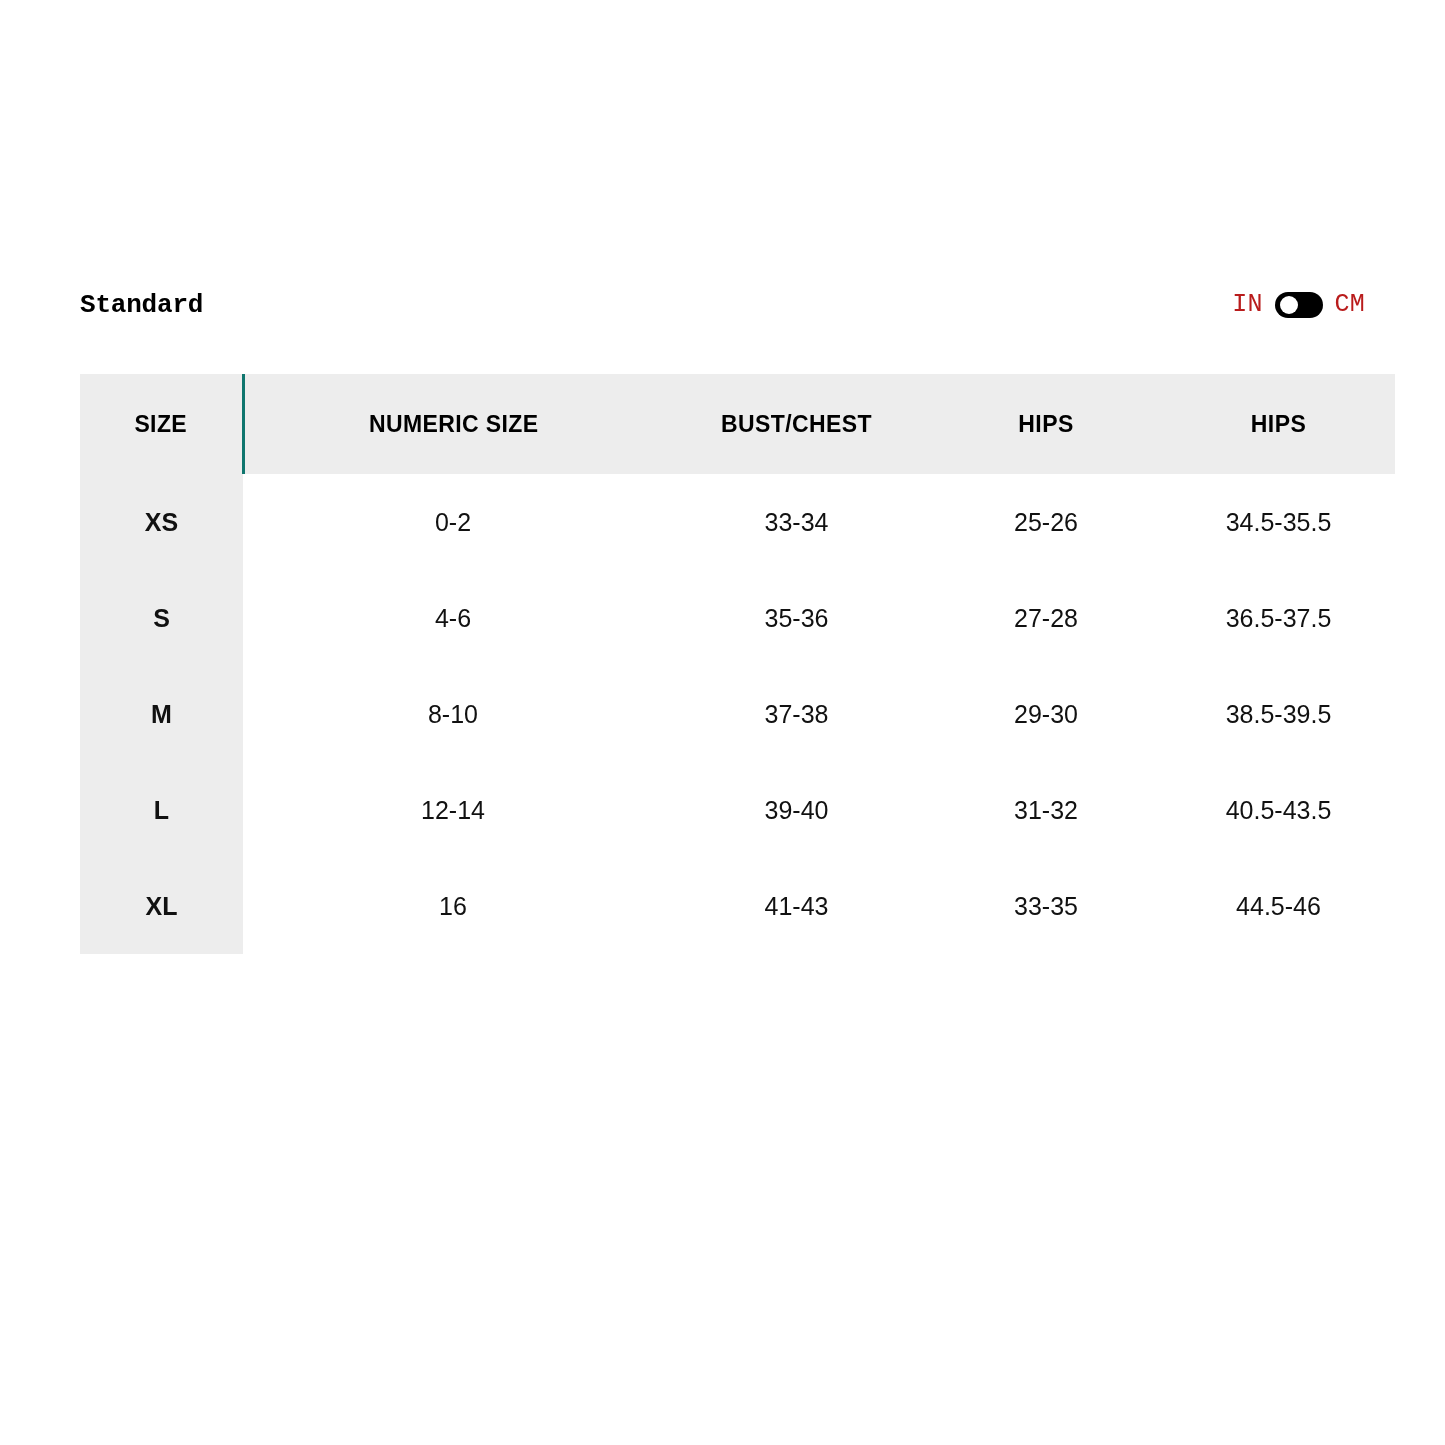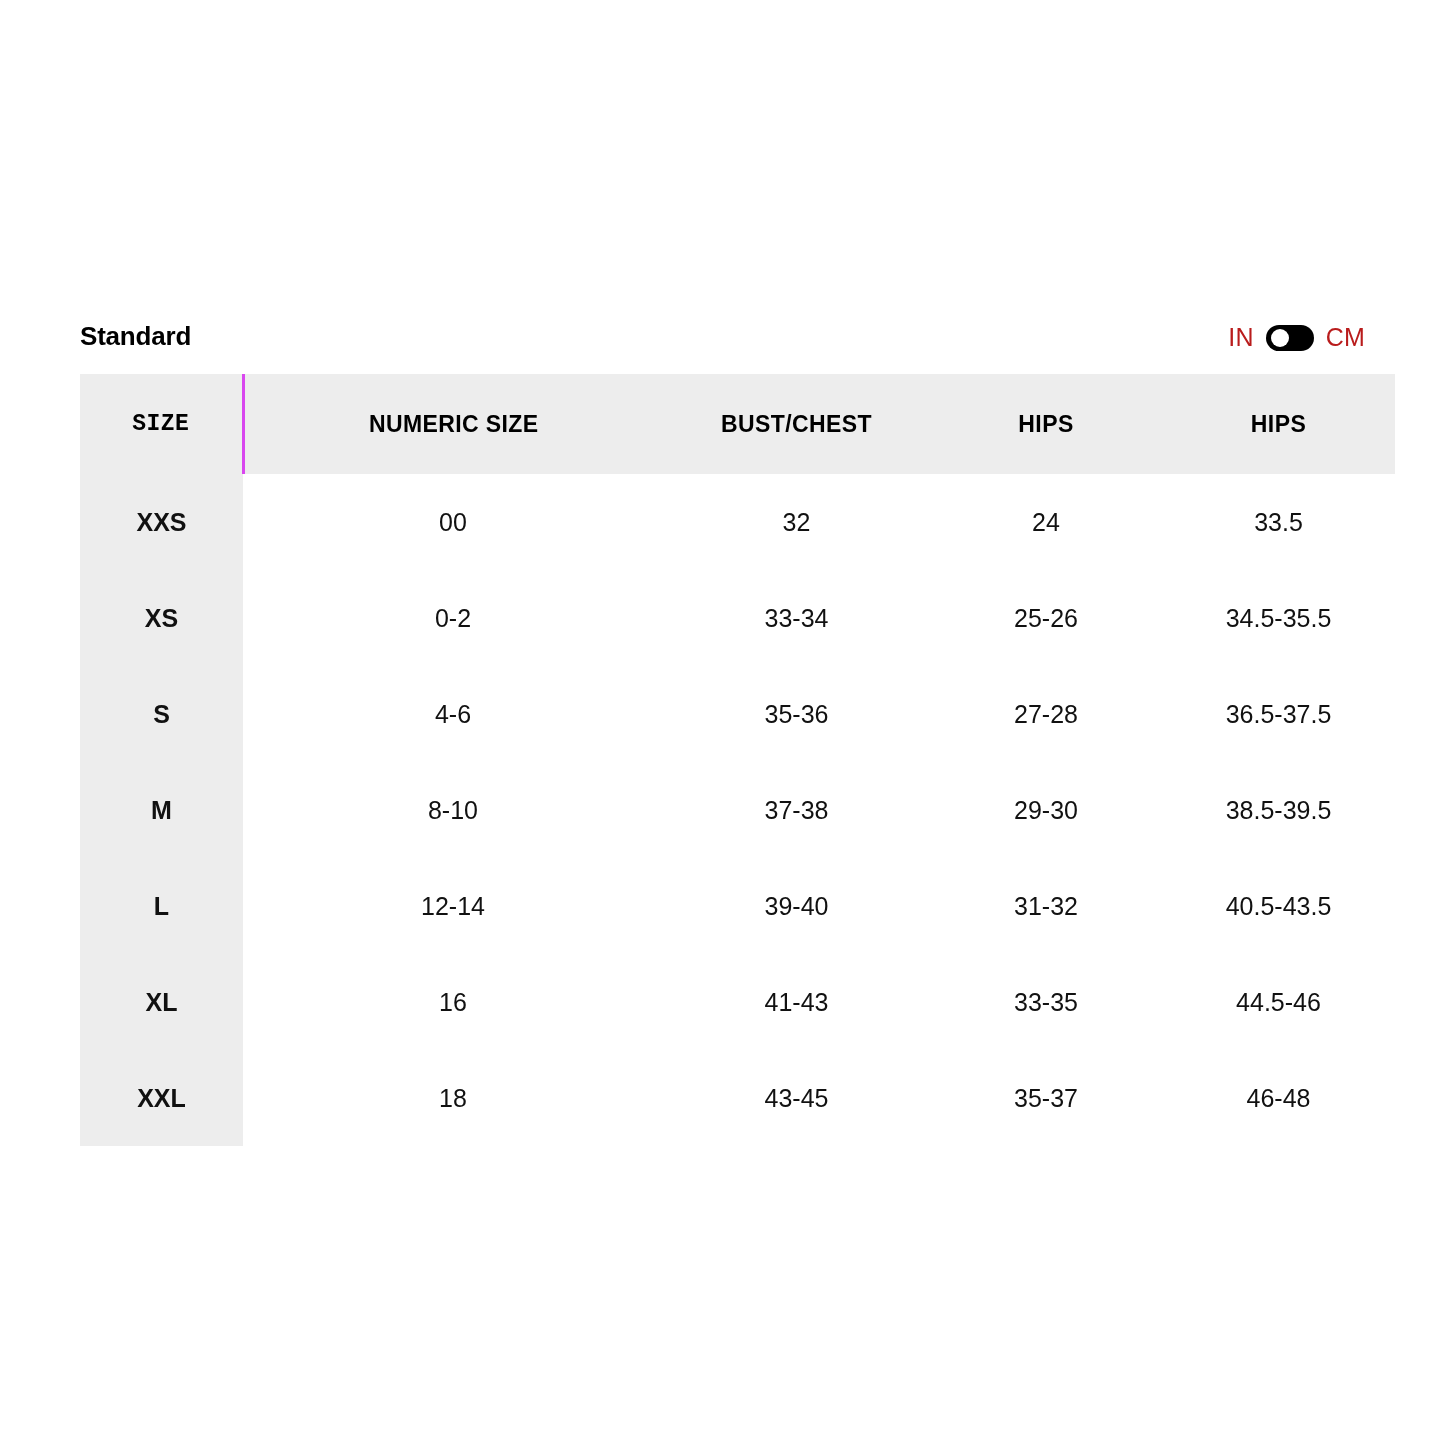--- a/index.html
+++ b/index.html
@@ -19,24 +19,25 @@
     background: #ffffff;
   }
   .chart-wrap {
     position: absolute;
     left: 80px;
     top: 290px;
     width: 1285px;
   }
   .chart-header {
     display: flex;
-    align-items: flex-end;
+    align-items: flex-start;
     justify-content: space-between;
     height: 62px;
     margin-bottom: 22px;
+    font-family: Liberation Mono, monospace;
   }
   .chart-title {
     font-size: 26px;
     font-weight: 700;
     letter-spacing: -0.2px;
     color: #000;
   }
   .unit-toggle {
     display: flex;
     align-items: center;
@@ -76,22 +77,21 @@
     font-size: 23px;
     font-weight: 700;
     letter-spacing: 0.4px;
     height: 100px;
     text-align: center;
     color: #000;
     padding: 0;
   }
   table.size-table thead th.col-size {
     width: 163px;
-    border-right: 3px solid #d946ef;
-    font-family: Liberation Mono, monospace;
+    border-right: 3px solid #0f766e;
   }
   table.size-table tbody td {
     height: 96px;
     text-align: center;
     font-size: 25px;
     font-weight: 400;
     color: #111;
     padding: 0;
     background: #ffffff;
   }
@@ -128,27 +128,20 @@
         <tr>
           <th class="col-size">SIZE</th>
           <th class="col-numeric">NUMERIC SIZE</th>
           <th class="col-bust">BUST/CHEST</th>
           <th class="col-waist">HIPS</th>
           <th class="col-hips">HIPS</th>
         </tr>
       </thead>
       <tbody>
         <tr>
-          <td class="row-head">XXS</td>
-          <td>00</td>
-          <td>32</td>
-          <td>24</td>
-          <td>33.5</td>
-        </tr>
-        <tr>
           <td class="row-head">XS</td>
           <td>0-2</td>
           <td>33-34</td>
           <td>25-26</td>
           <td>34.5-35.5</td>
         </tr>
         <tr>
           <td class="row-head">S</td>
           <td>4-6</td>
           <td>35-36</td>
@@ -169,24 +162,17 @@
           <td>31-32</td>
           <td>40.5-43.5</td>
         </tr>
         <tr>
           <td class="row-head">XL</td>
           <td>16</td>
           <td>41-43</td>
           <td>33-35</td>
           <td>44.5-46</td>
         </tr>
-        <tr>
-          <td class="row-head">XXL</td>
-          <td>18</td>
-          <td>43-45</td>
-          <td>35-37</td>
-          <td>46-48</td>
-        </tr>
       </tbody>
     </table>
 
   </div>
 </div>
 
 </body></html>

